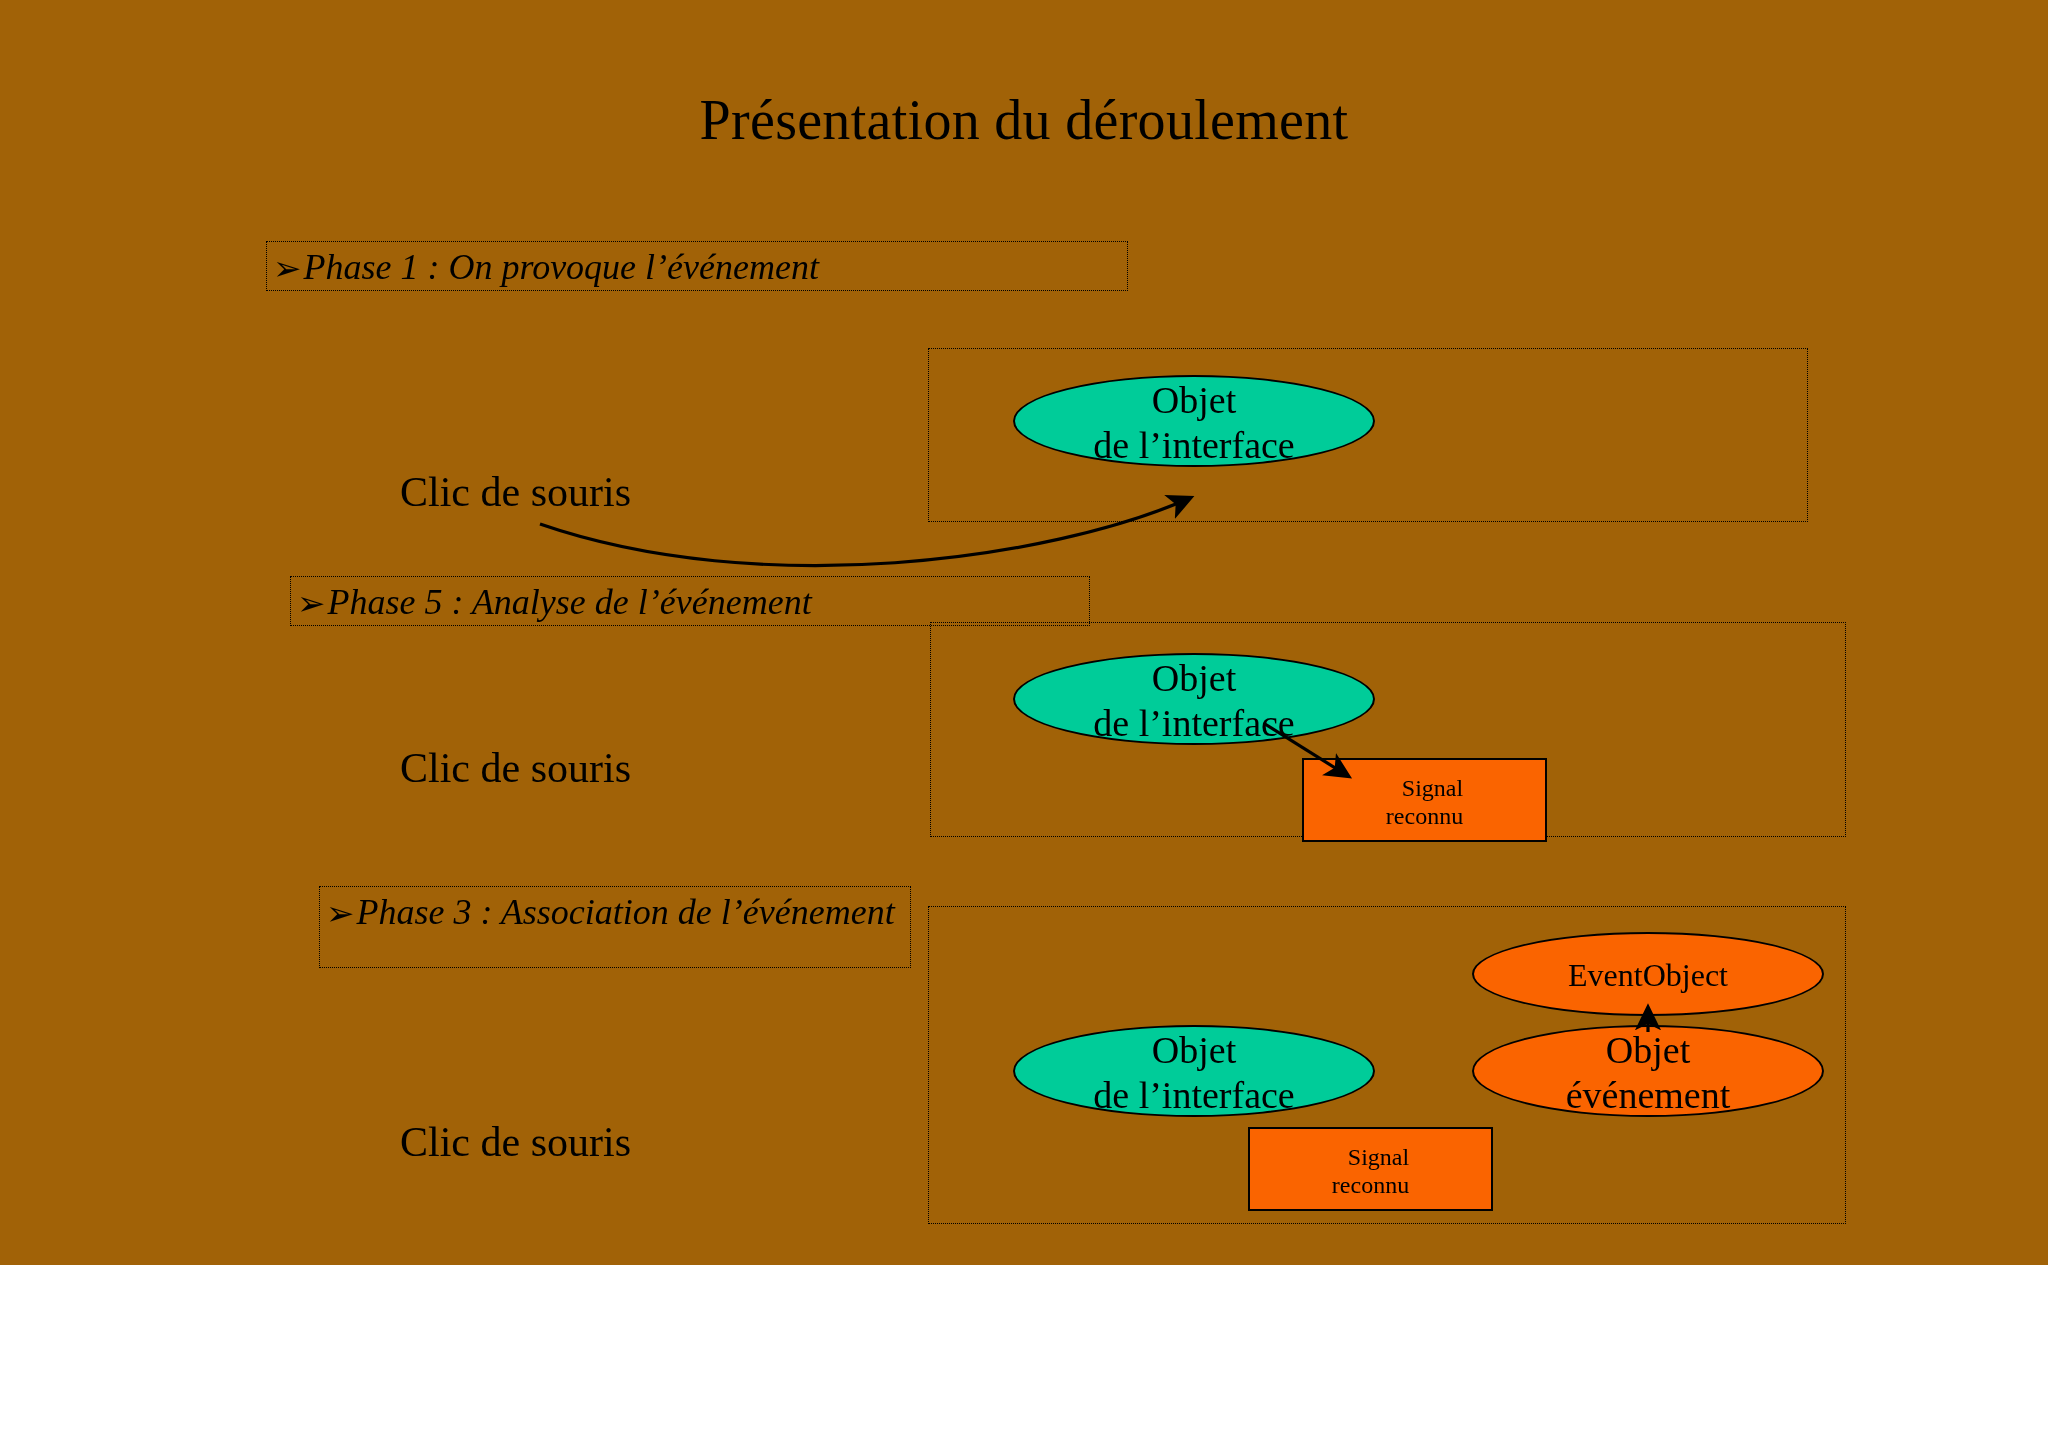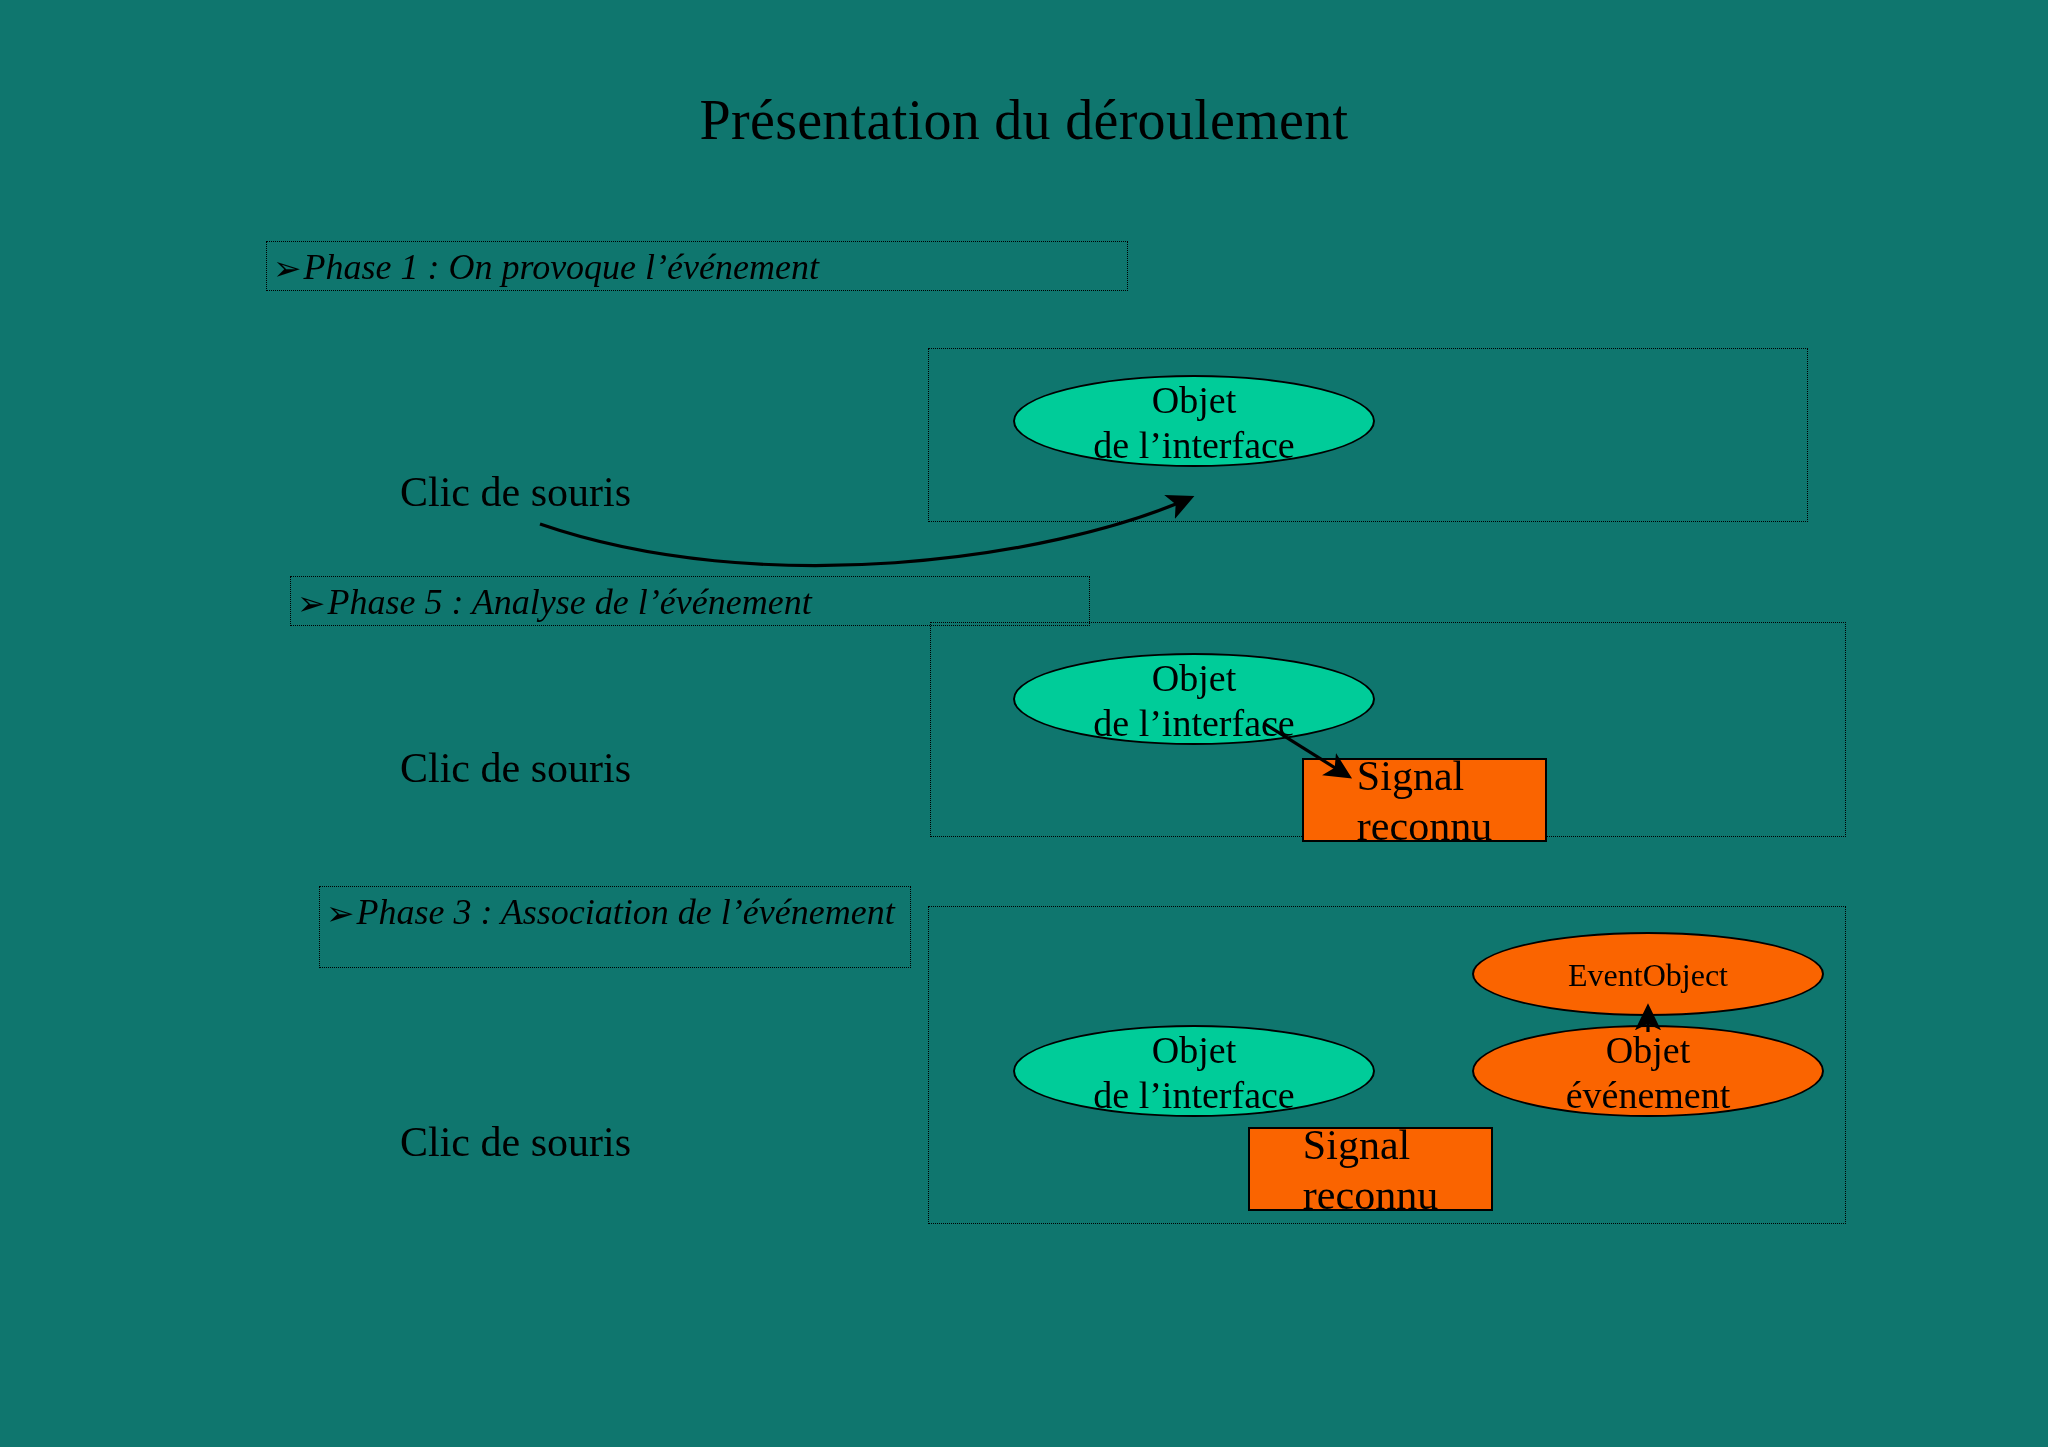--- a/index.html
+++ b/index.html
@@ -8,22 +8,22 @@
     padding: 0;
     background: #ffffff;
   }
   body {
     font-family: "Liberation Serif", "DejaVu Serif", serif;
     color: #000000;
   }
   #slide {
     position: relative;
     width: 2048px;
-    height: 1447px;
-    background: #0f766e;
+    height: 1265px;
+    background: #a16207;
     overflow: hidden;
   }
 
   
   .slide-title {
     position: absolute;
     left: 0;
     top: 88px;
     width: 2048px;
     text-align: center;
@@ -97,22 +97,22 @@
   .ellipse.orange { background: #fa6400; }
 
   .rect {
     position: absolute;
     border: 2px solid #000000;
     box-sizing: border-box;
     background: #fa6400;
     display: flex;
     align-items: center;
     justify-content: center;
-    text-align: left;
-    font-size: 42px;
+    text-align: right;
+    font-size: 24px;
     line-height: 1.18;
     white-space: nowrap;
   }
   .rect .inner {
     position: relative;
     z-index: 3;
     transform: translateY(2px);
   }
 
   

